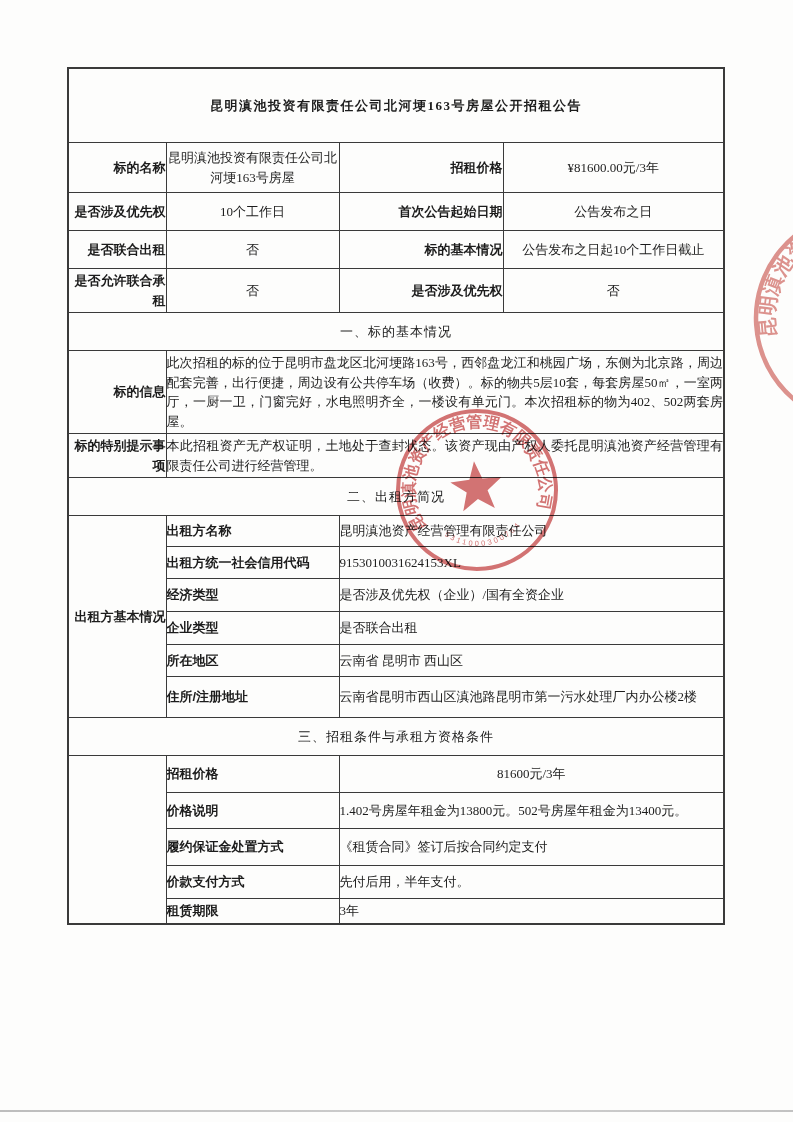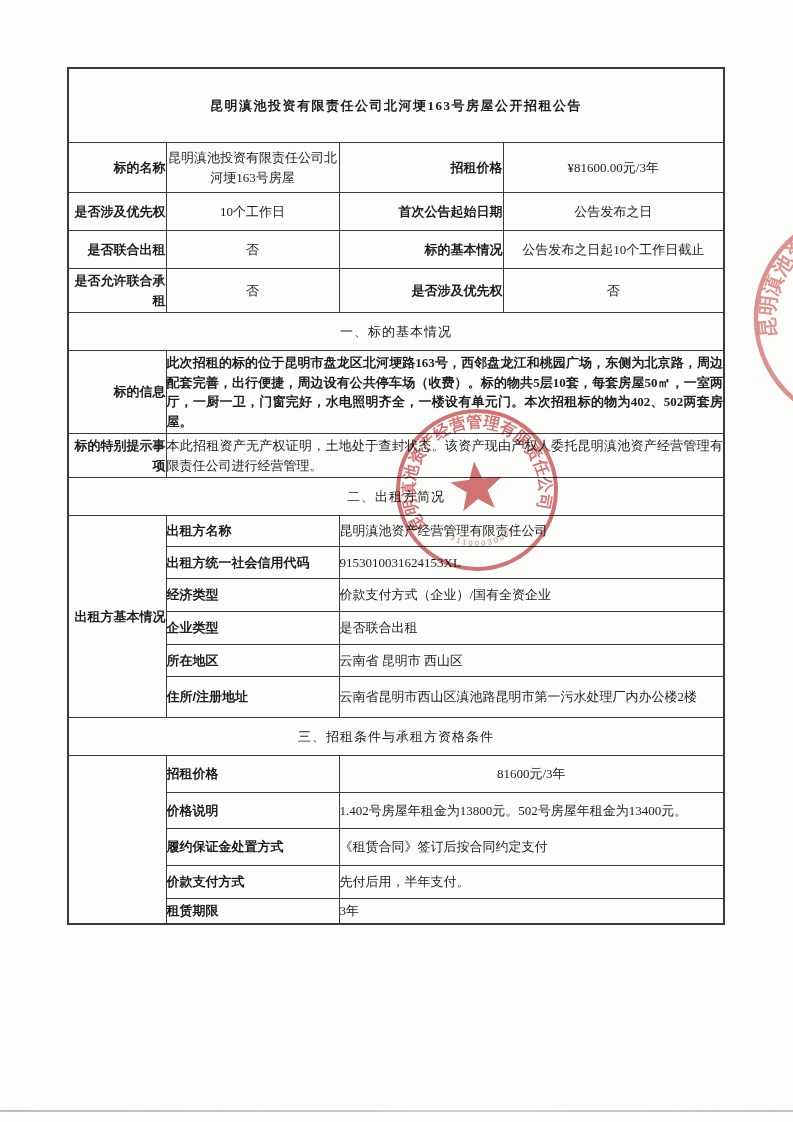--- a/index.html
+++ b/index.html
@@ -61,21 +61,21 @@
     line-height:1.42;
     padding:4px 8px;
   }
   td.note{
     text-align:justify;
     font-size:13.5px;
     padding:3px 8px;
   }
   
   .h73 td{height:69px;} .h49 td{height:45px;} .h37 td{height:33px;}
-  .h39 td{height:35px;} .h78 td{height:70px;font-weight:bold;} .h43 td{height:38px;}
+  .h39 td{height:35px;} .h78 td{height:70px;} .h43 td{height:38px;}
   .h30 td{height:26px;} .h31 td{height:27px;margin-left:44px;} .h32 td{height:28px;}
   .h40 td{height:36px;} .h36 td{height:32px;} .h35 td{height:31px;}
   .h23 td{height:20px;}
   td.open-bottom{border-bottom:none;}
   
   .stamp{position:absolute;mix-blend-mode:multiply;pointer-events:none;}
   .stamp-main{left:372px;top:385px;opacity:0.72;transform:rotate(-6deg);}
   .stamp-right{left:742px;top:198px;opacity:0.62;transform:rotate(18deg);}
   .page-bottom-edge{
     position:absolute;left:0;top:1110px;width:793px;height:2px;
@@ -144,21 +144,21 @@
       <td class="lbl" rowspan="6">出租方基本情况</td>
       <td class="lbl-left">出租方名称</td>
       <td class="val-l" colspan="2">昆明滇池资产经营管理有限责任公司</td>
     </tr>
     <tr class="h31">
       <td class="lbl-left">出租方统一社会信用代码</td>
       <td class="val-l" colspan="2">9153010031624153XL</td>
     </tr>
     <tr class="h32">
       <td class="lbl-left">经济类型</td>
-      <td class="val-l" colspan="2">价款支付方式（企业）/国有全资企业</td>
+      <td class="val-l" colspan="2">是否涉及优先权（企业）/国有全资企业</td>
     </tr>
     <tr class="h32">
       <td class="lbl-left">企业类型</td>
       <td class="val-l" colspan="2">是否联合出租</td>
     </tr>
     <tr class="h31">
       <td class="lbl-left">所在地区</td>
       <td class="val-l" colspan="2">云南省 昆明市 西山区</td>
     </tr>
     <tr class="h40">

